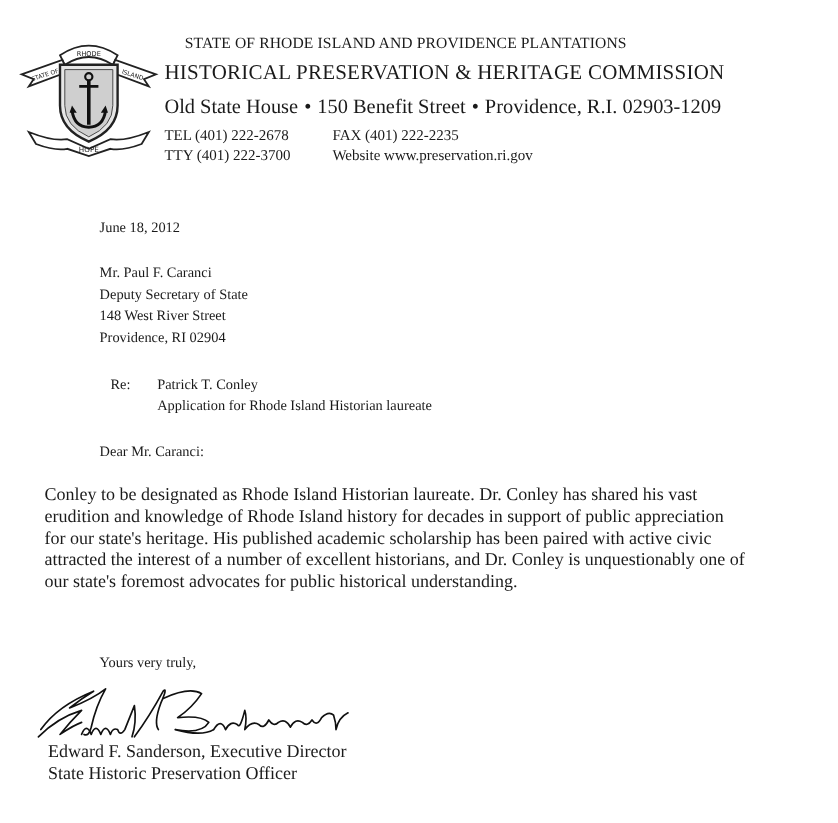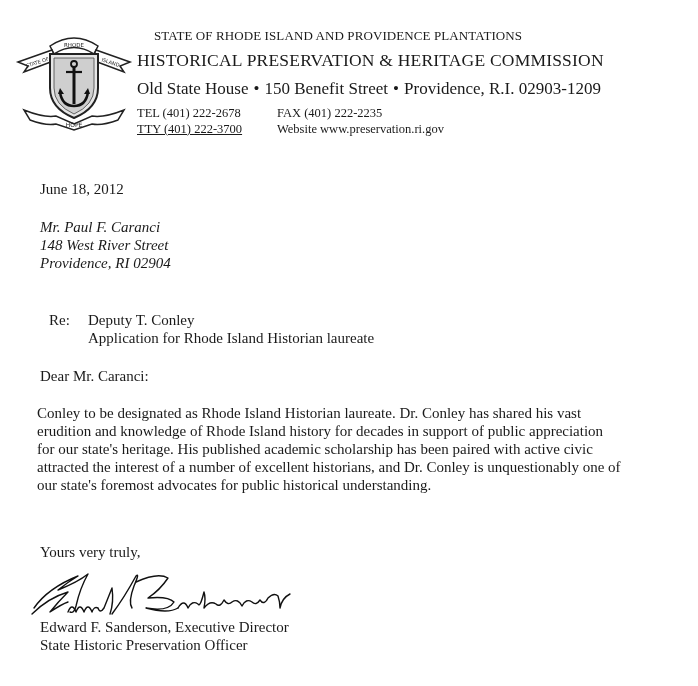--- a/index.html
+++ b/index.html
@@ -5,25 +5,25 @@
   html, body { margin: 0; padding: 0; background: #ffffff; }
   body { width: 698px; height: 686px; position: relative; overflow: hidden;
          font-family: "Liberation Serif", "DejaVu Serif", serif; color: #1a1a1a; }
   .abs { position: absolute; white-space: nowrap; }
   .seal { position: absolute; left: 14px; top: 28px; width: 120px; height: 104px; }
   .lh1 { left: 154px; top: 28px; font-size: 13px; letter-spacing: 0.1px; }
   .lh2 { left: 137px; top: 50px; font-size: 17.5px; letter-spacing: 0.2px; }
   .lh3 { left: 137px; top: 79px; font-size: 17px; }
   .lh3 .dot { margin: 0 5px; }
   .lh4 { left: 137px; top: 106px; font-size: 12.5px; }
-  .lh5 { left: 137px; top: 122px; font-size: 12.5px; text-decoration: underline; }
+  .lh5 { left: 137px; top: 122px; font-size: 12.5px; }
   .col2 { position: absolute; left: 140px; }
-  .body-text { font-size: 15px; line-height: 18px; }
+  .body-text { font-size: 12px; line-height: 18px; margin-left: 43px; }
   .date { left: 40px; top: 180px; }
-  .addr { left: 40px; top: 218px; font-style: italic; }
+  .addr { left: 40px; top: 218px; }
   .re-lbl { left: 49px; top: 311px; }
   .re-txt { left: 88px; top: 311px; }
   .salute { left: 40px; top: 367px; }
   .para { position: absolute; left: 37px; top: 404px; width: 660px; font-size: 15px; line-height: 18px; }
   .para p { margin: 0; white-space: nowrap; }
   .para p.first { text-indent: 47px; }
   .closing { left: 40px; top: 543px; }
   .sig { position: absolute; left: 28px; top: 568px; width: 270px; height: 56px; }
   .signer { left: 40px; top: 618px; font-size: 15px; line-height: 18px; }
 </style>
@@ -65,27 +65,28 @@
 </div>
 <div class="abs lh5" style="width:400px;">
   <span>TTY (401) 222-3700</span>
   <span class="col2">Website  www.preservation.ri.gov</span>
 </div>
 
 <div class="abs body-text date">June 18, 2012</div>
 
 <div class="abs body-text addr">
   <div>Mr. Paul F. Caranci</div>
+  <div>Deputy Secretary of State</div>
   <div>148 West River Street</div>
   <div>Providence, RI 02904</div>
 </div>
 
 <div class="abs body-text re-lbl">Re:</div>
 <div class="abs body-text re-txt">
-  <div>Deputy T. Conley</div>
+  <div>Patrick T. Conley</div>
   <div>Application for Rhode Island Historian laureate</div>
 </div>
 
 <div class="abs body-text salute">Dear Mr. Caranci:</div>
 
 <div class="para">
   <p>Conley to be designated as Rhode Island Historian laureate.  Dr. Conley has shared his vast</p>
   <p>erudition and knowledge of Rhode Island history for decades in support of public appreciation</p>
   <p>for our state's heritage.  His published academic scholarship has been paired with active civic</p>
   <p>attracted the interest of a number of excellent historians, and Dr. Conley is unquestionably one of</p>

